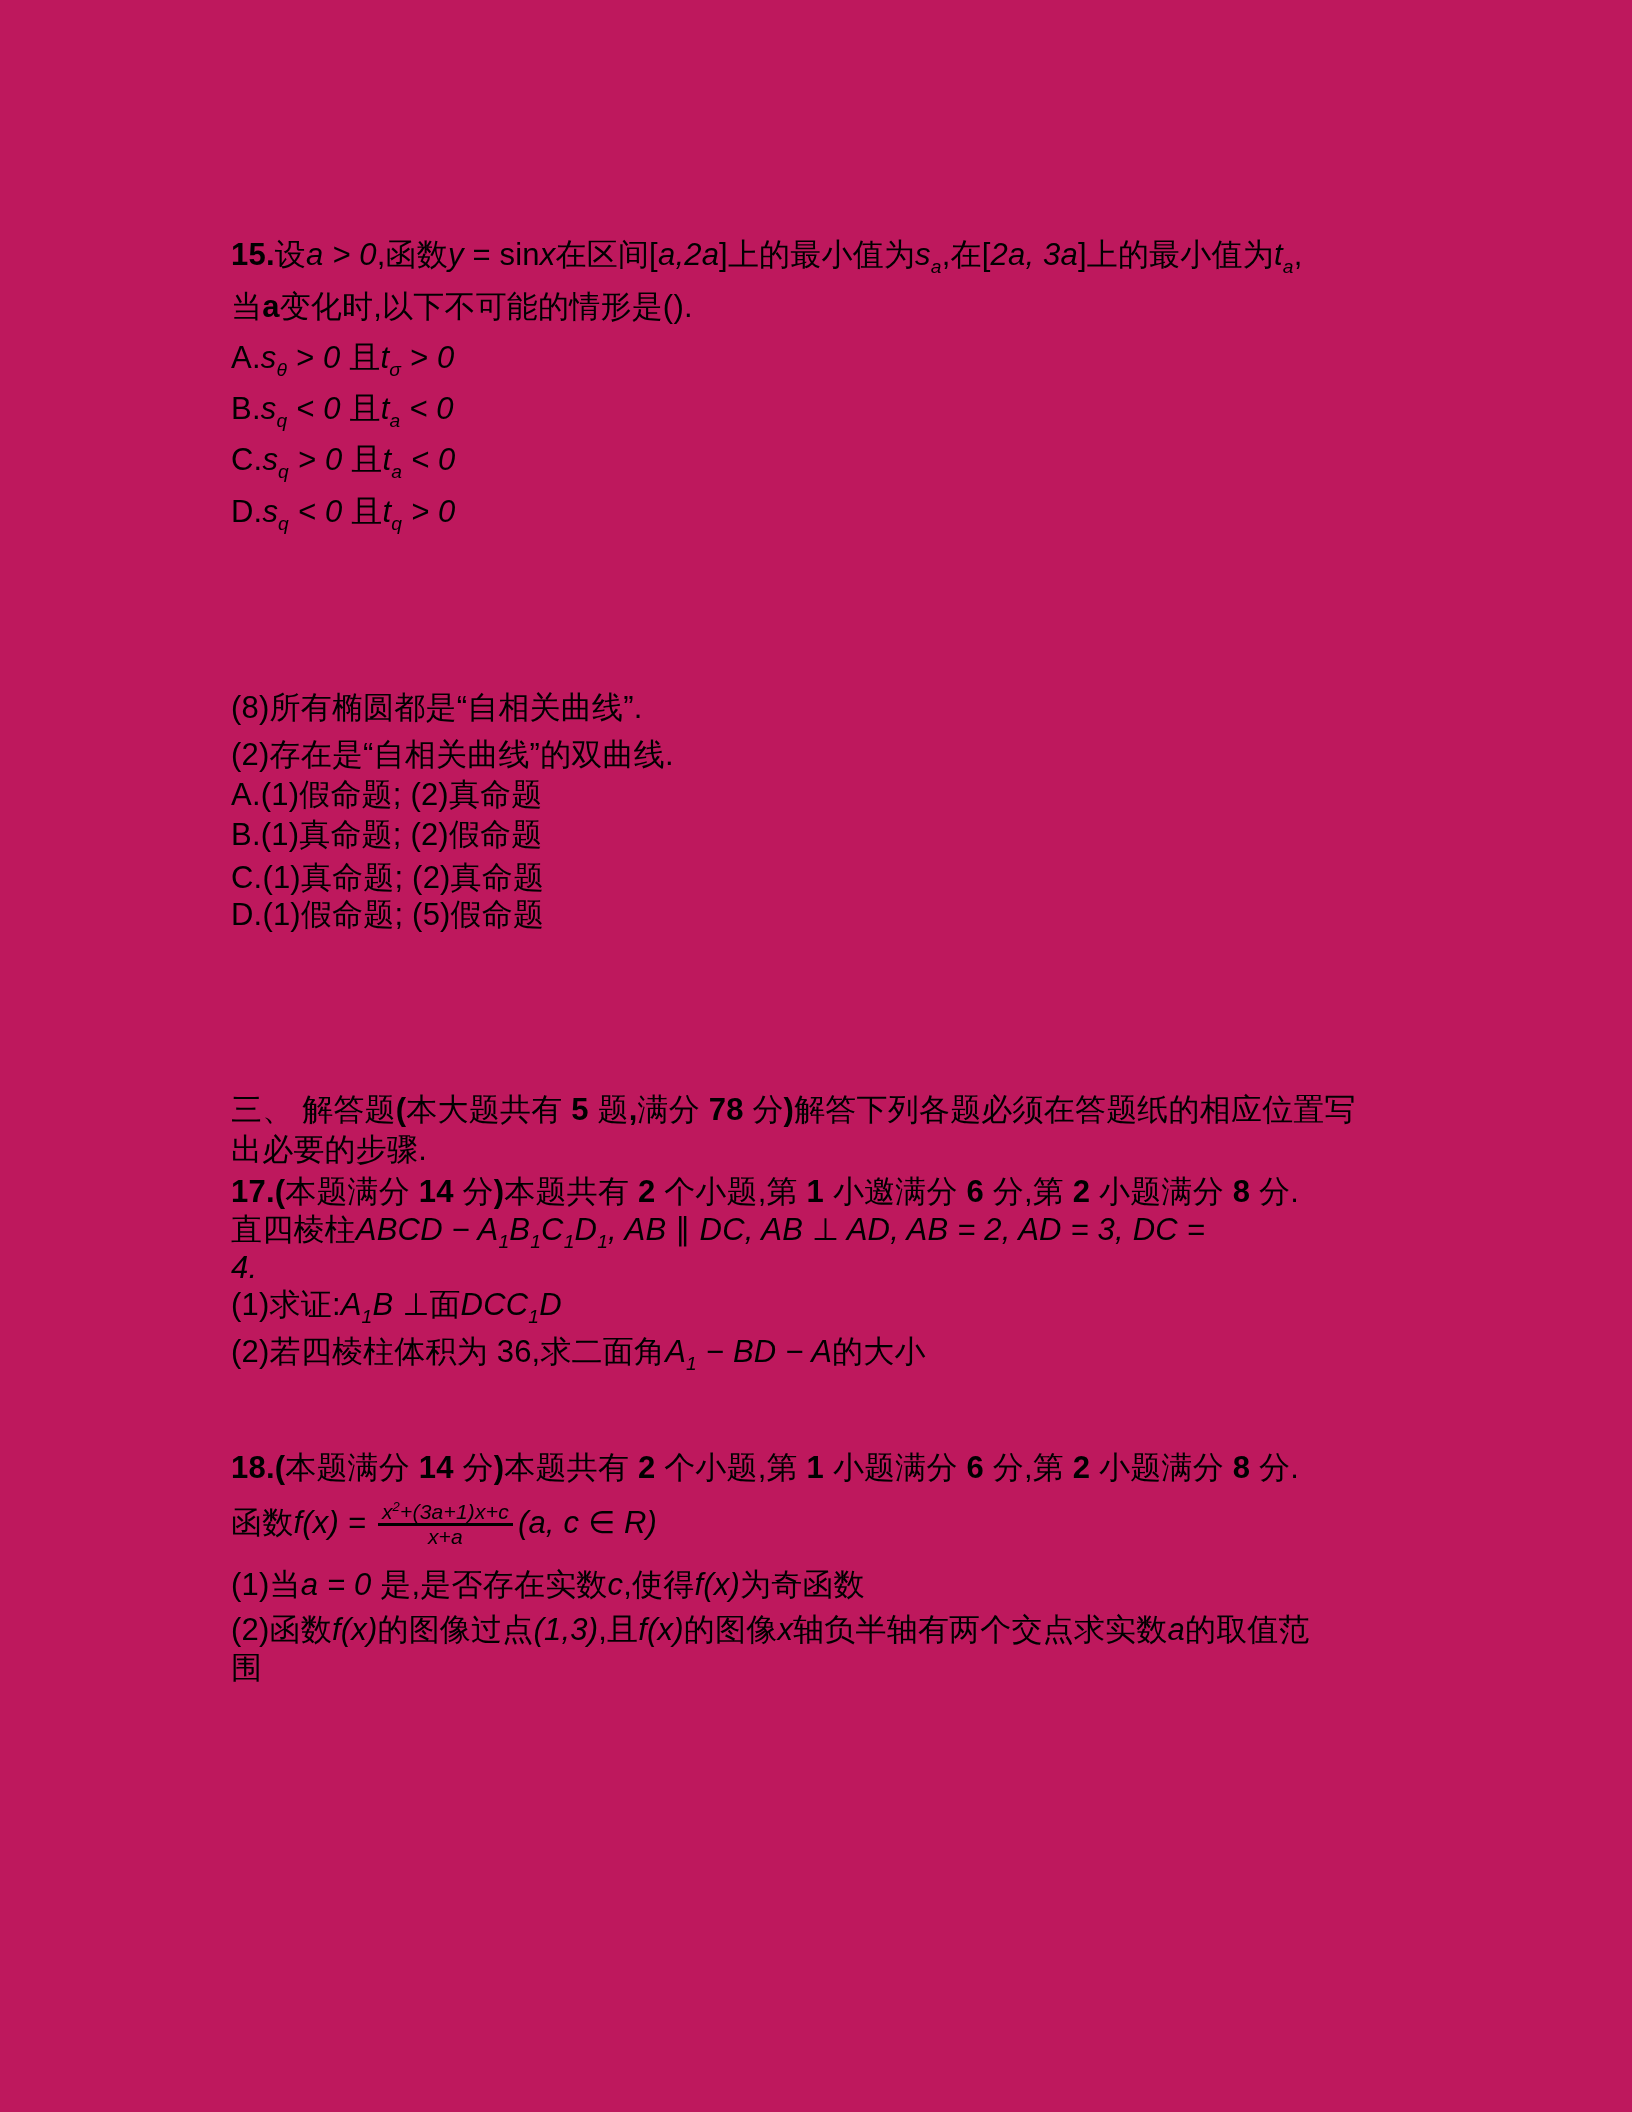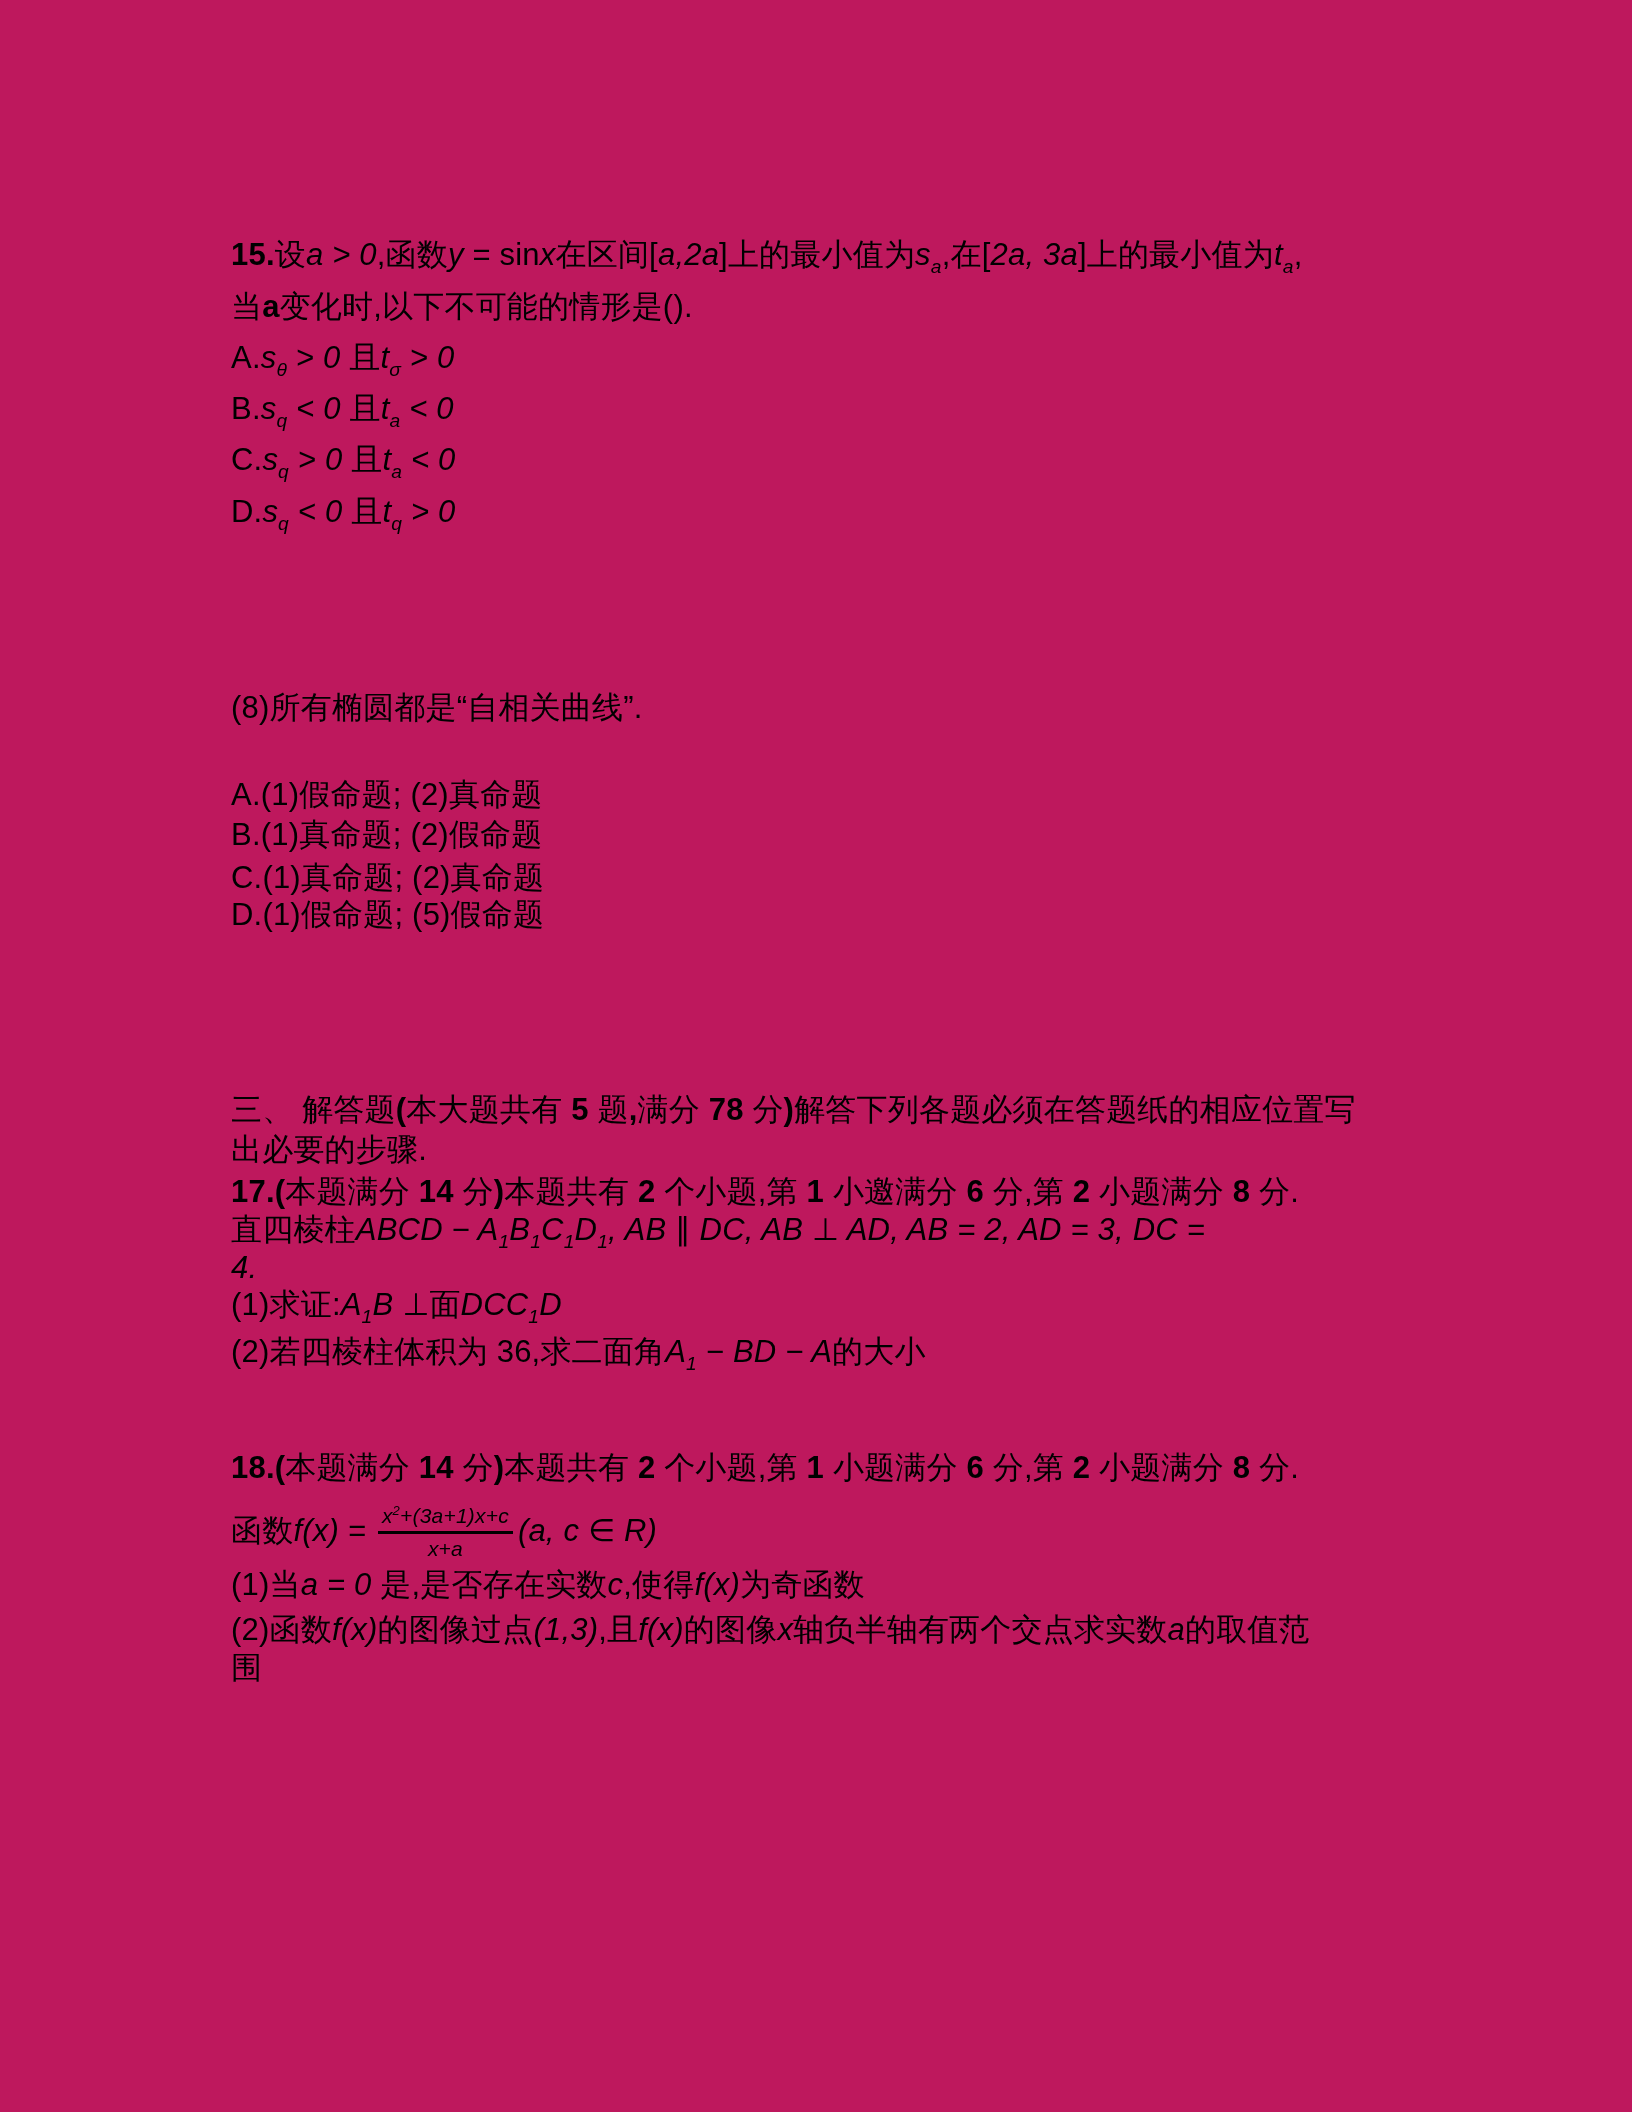--- a/index.html
+++ b/index.html
@@ -19,36 +19,37 @@
   .s-r{font-style:normal;font-weight:normal;}
   .s-b{font-weight:bold;}
   .s-i{font-style:italic;}
   .s-sub{font-style:italic;font-size:0.62em;vertical-align:-0.42em;}
   .s-sup{font-style:italic;font-size:0.62em;vertical-align:0.6em;}
   .frac{
     display:inline-block;vertical-align:middle;
     text-align:center;margin:0 5px 0 3px;
     transform:translateY(-3px);
   }
-  .frac-num,.frac-den{display:block;font-size:21px;line-height:30px;padding:0 4px;}
+  .frac-num,.frac-den{display:block;font-size:21px;line-height:22px;padding:0 4px;}
   .frac-bar{display:block;height:3px;background:#000;margin:0;}
 </style>
 </head>
 <body>
 
 <div class="page">
 
   <div class="line" style="top:234px"><span class="s-b">15.</span><span class="s-r">设</span><span class="s-i">a &gt; 0</span><span class="s-r">,函数</span><span class="s-i">y</span><span class="s-r"> = sin</span><span class="s-i">x</span><span class="s-r">在区间[</span><span class="s-i">a,2a</span><span class="s-r">]上的最小值为</span><span class="s-i">s</span><span class="s-sub">a</span><span class="s-r">,在[</span><span class="s-i">2a, 3a</span><span class="s-r">]上的最小值为</span><span class="s-i">t</span><span class="s-sub">a</span><span class="s-r">,</span></div>
   <div class="line" style="top:286px"><span class="s-r">当</span><span class="s-b">a</span><span class="s-r">变化时,以下不可能的情形是().</span></div>
   <div class="line" style="top:337px"><span class="s-r">A.</span><span class="s-i">s</span><span class="s-sub">θ</span><span class="s-i"> &gt; 0 </span><span class="s-r">且</span><span class="s-i">t</span><span class="s-sub">σ</span><span class="s-i"> &gt; 0</span></div>
   <div class="line" style="top:388px"><span class="s-r">B.</span><span class="s-i">s</span><span class="s-sub">q</span><span class="s-i"> &lt; 0 </span><span class="s-r">且</span><span class="s-i">t</span><span class="s-sub">a</span><span class="s-i"> &lt; 0</span></div>
   <div class="line" style="top:439px"><span class="s-r">C.</span><span class="s-i">s</span><span class="s-sub">q</span><span class="s-i"> &gt; 0 </span><span class="s-r">且</span><span class="s-i">t</span><span class="s-sub">a</span><span class="s-i"> &lt; 0</span></div>
   <div class="line" style="top:491px"><span class="s-r">D.</span><span class="s-i">s</span><span class="s-sub">q</span><span class="s-i"> &lt; 0 </span><span class="s-r">且</span><span class="s-i">t</span><span class="s-sub">q</span><span class="s-i"> &gt; 0</span></div>
 
   <div class="line" style="top:687px"><span class="s-r">(8)所有椭圆都是“自相关曲线”.</span></div>
+  <div class="line" style="top:734px"><span class="s-r">(2)存在是“自相关曲线”的双曲线.</span></div>
   <div class="line" style="top:774px"><span class="s-r">A.(1)假命题; (2)真命题</span></div>
   <div class="line" style="top:814px"><span class="s-r">B.(1)真命题; (2)假命题</span></div>
   <div class="line" style="top:857px"><span class="s-r">C.(1)真命题; (2)真命题</span></div>
   <div class="line" style="top:894px"><span class="s-r">D.(1)假命题; (5)假命题</span></div>
 
   <div class="line" style="top:1089px"><span class="s-r">三、 解答题</span><span class="s-b">(</span><span class="s-r">本大题共有 </span><span class="s-b">5</span><span class="s-r"> 题</span><span class="s-b">,</span><span class="s-r">满分 </span><span class="s-b">78</span><span class="s-r"> 分</span><span class="s-b">)</span><span class="s-r">解答下列各题必须在答题纸的相应位置写</span></div>
   <div class="line" style="top:1129px"><span class="s-r">出必要的步骤.</span></div>
 
   <div class="line" style="top:1171px"><span class="s-b">17.(</span><span class="s-r">本题满分 </span><span class="s-b">14</span><span class="s-r"> 分</span><span class="s-b">)</span><span class="s-r">本题共有 </span><span class="s-b">2</span><span class="s-r"> 个小题,第 </span><span class="s-b">1</span><span class="s-r"> 小邀满分 </span><span class="s-b">6</span><span class="s-r"> 分,第 </span><span class="s-b">2</span><span class="s-r"> 小题满分 </span><span class="s-b">8</span><span class="s-r"> 分.</span></div>
   <div class="line" style="top:1209px"><span class="s-r">直四棱柱</span><span class="s-i">ABCD − A</span><span class="s-sub">1</span><span class="s-i">B</span><span class="s-sub">1</span><span class="s-i">C</span><span class="s-sub">1</span><span class="s-i">D</span><span class="s-sub">1</span><span class="s-i">, AB ∥ DC, AB ⊥ AD, AB = 2, AD = 3, DC =</span></div>

